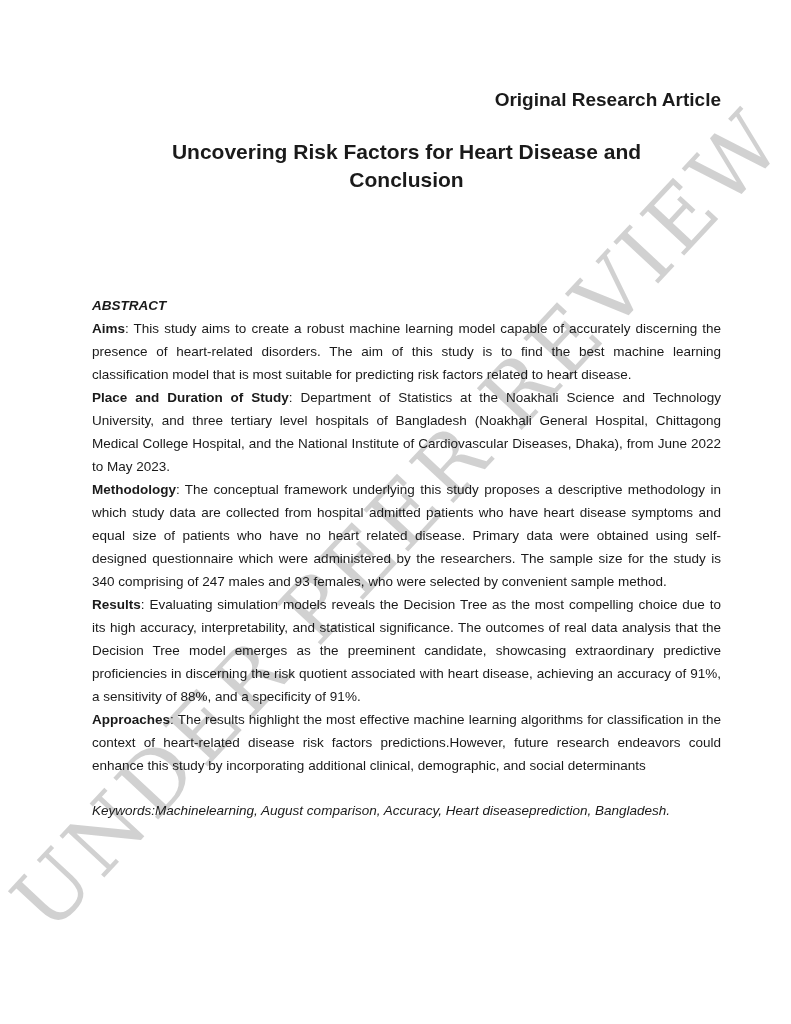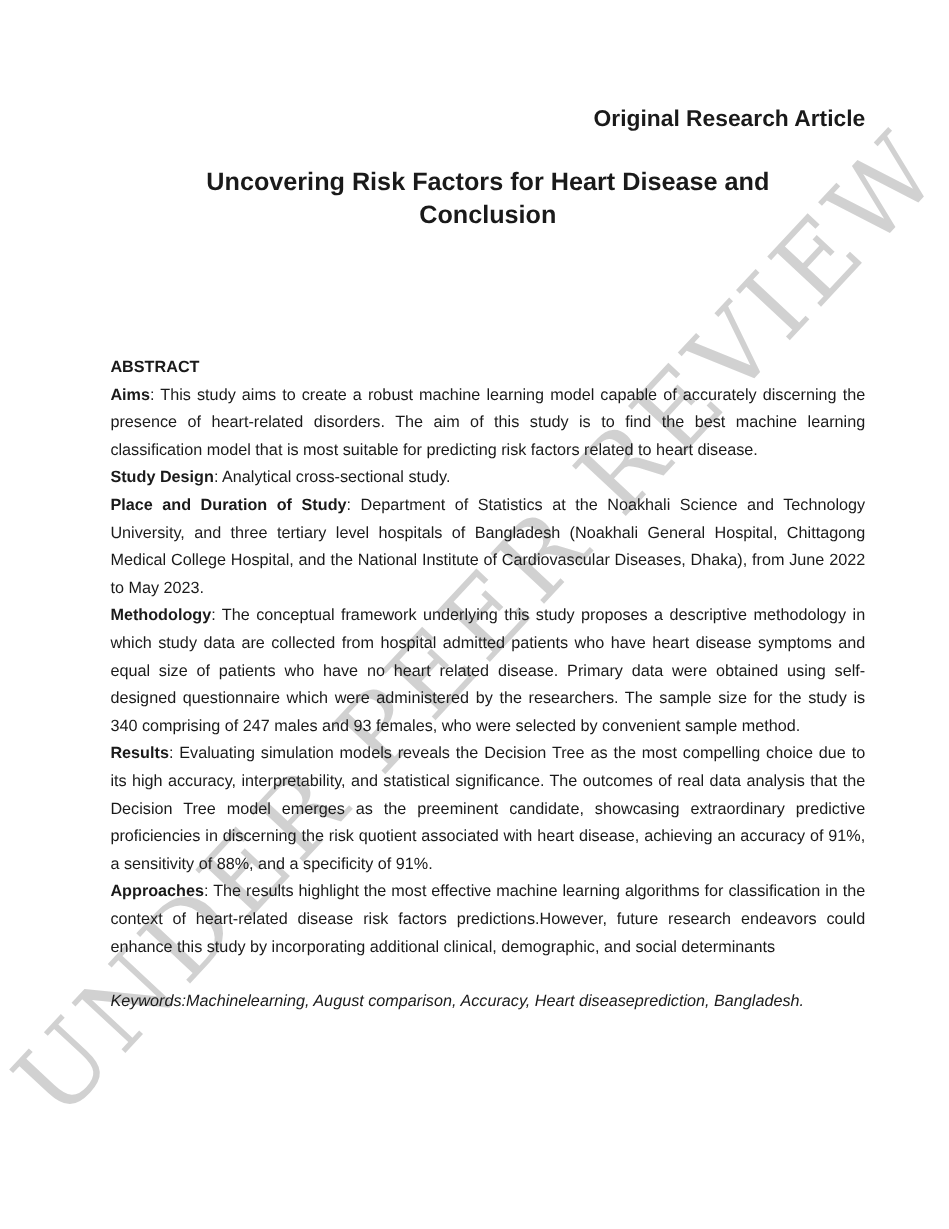--- a/index.html
+++ b/index.html
@@ -46,20 +46,21 @@
     font-weight: bold;
     line-height: 28px;
     text-align: center;
   }
   .title .title-line { display: block; }
   .abstract-heading {
     margin: 100px 0 0 0;
     font-size: 13.5px;
     font-weight: bold;
     line-height: 23px;
+    font-style: italic;
   }
   .para {
     margin: 0;
     font-size: 13.5px;
     line-height: 23px;
     text-align: justify;
   }
   .para .label { font-weight: bold; }
   .keywords {
     margin: 22px 0 0 0;
@@ -84,23 +85,20 @@
       <span class="title-line">Uncovering Risk Factors for Heart Disease and</span>
       <span class="title-line">Conclusion</span>
     </h1>
 
     <h3 class="abstract-heading">ABSTRACT</h3>
 
     <p class="para">
       <span class="label">Aims</span><span>: This study aims to create a robust machine learning model capable of accurately discerning the presence of heart-related disorders. The aim of this study is to find the best machine learning classification model that is most suitable for predicting risk factors related to heart disease.</span>
     </p>
 
-    <p class="para">
-      <span class="label">Study Design</span><span>: Analytical cross-sectional study.</span>
-    </p>
 
     <p class="para">
       <span class="label">Place and Duration of Study</span><span>: Department of Statistics at the Noakhali Science and Technology University, and three tertiary level hospitals of Bangladesh (Noakhali General Hospital, Chittagong Medical College Hospital, and the National Institute of Cardiovascular Diseases, Dhaka), from June 2022 to May 2023.</span>
     </p>
 
     <p class="para">
       <span class="label">Methodology</span><span>: The conceptual framework underlying this study proposes a descriptive methodology in which study data are collected from hospital admitted patients who have heart disease symptoms and equal size of patients who have no heart related disease. Primary data were obtained using self-designed questionnaire which were administered by the researchers. The sample size for the study is 340 comprising of 247 males and 93 females, who were selected by convenient sample method.</span>
     </p>
 
     <p class="para">

